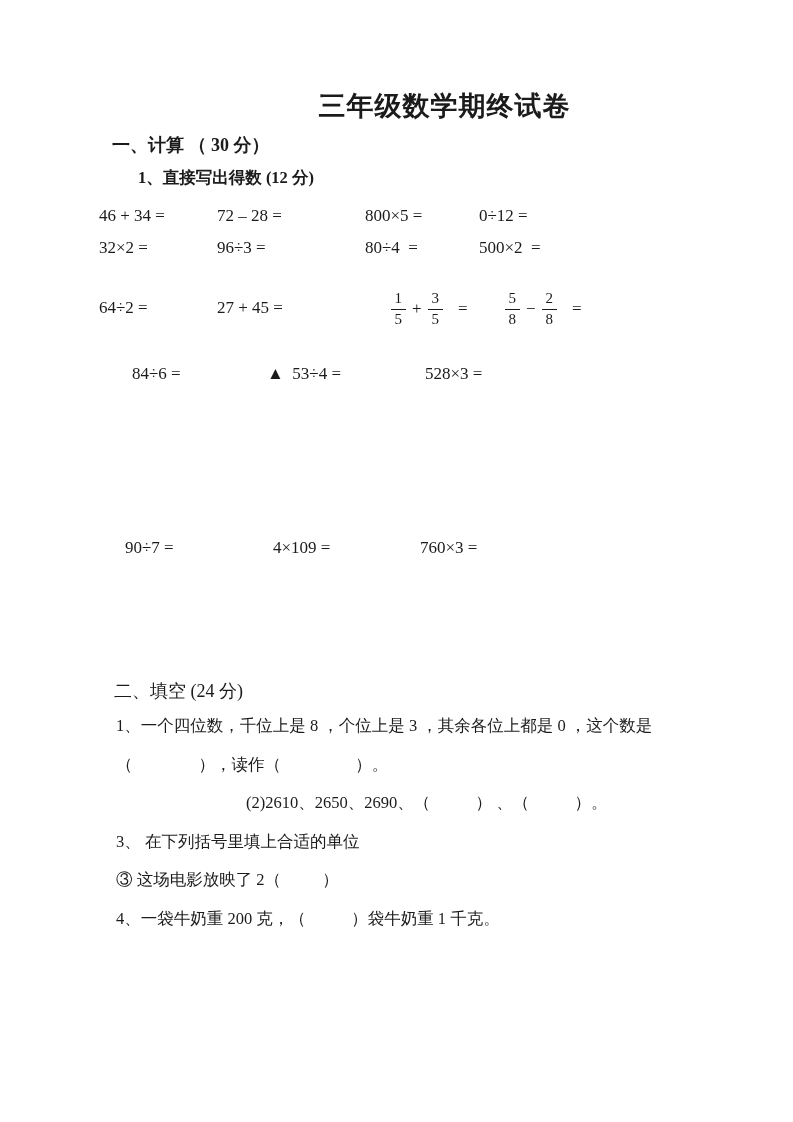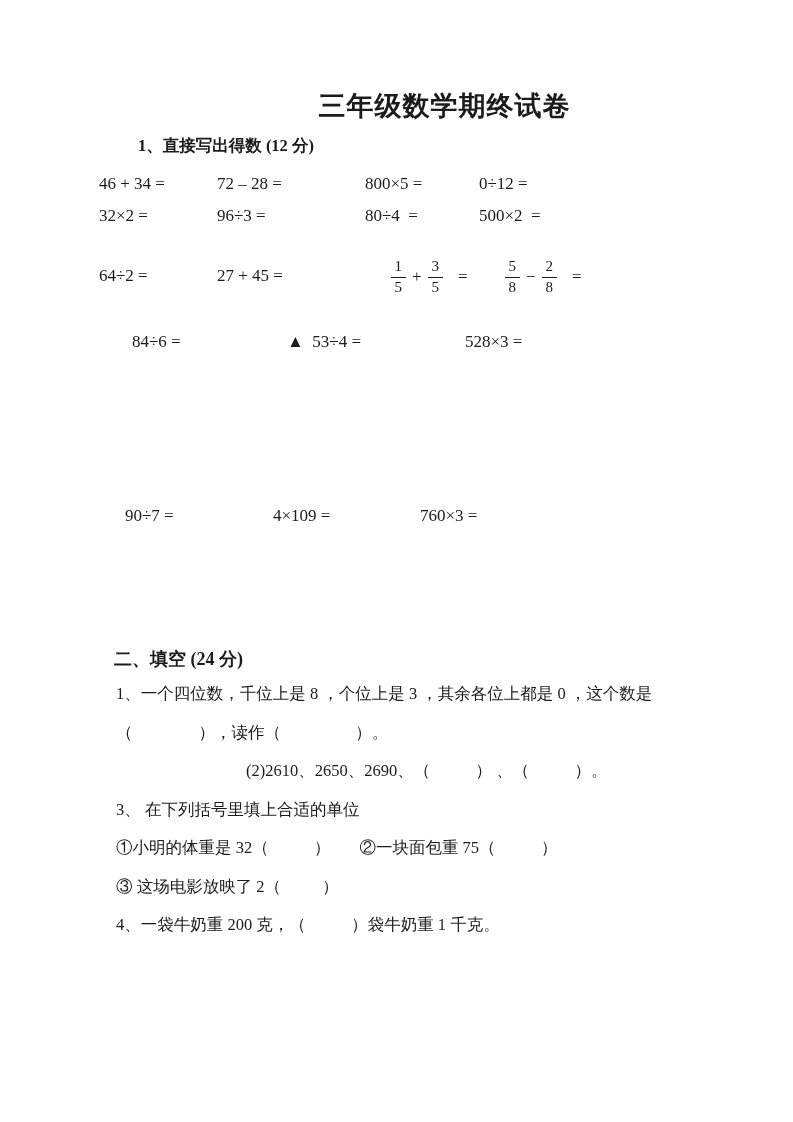--- a/index.html
+++ b/index.html
@@ -81,50 +81,51 @@
   .frac .den { border-top:1.4px solid #1b1b1b; padding:0 4px; }
   .frac .num { padding:0 4px; }
   .fracexp .op { margin:0 6px; }
   .fracexp .eq { margin-left:15px; }
   .vert-row {
     display:flex;
     font-size:17px;
     line-height:22px;
     white-space:pre-wrap;
   }
-  .vert-row.ra { margin:12px 0 0 132px;gap:20px; }
+  .vert-row.ra { margin:12px 0 0 132px; }
   .vert-row.ra .v1 { width:135px; }
   .vert-row.ra .v2 { width:158px; }
   .vert-row.rb { margin:152px 0 0 125px; }
   .vert-row.rb .v1 { width:148px; }
   .vert-row.rb .v2 { width:147px; }
   .sec2-heading {
     margin:120px 0 0 114px;
     font-size:18px;
-    font-weight:bold;
+    font-weight:normal;
     line-height:24px;
     white-space:pre-wrap;
   }
   .fill-lines { margin-top:8px; }
   .fill-lines p {
     margin:8px 40px 0 116px;
     font-size:16.5px;
     line-height:30.5px;
     white-space:pre-wrap;
   }
   .fill-lines p.indent2 { margin-left:246px; }
 </style>
 </head>
 <body>
 
 <div class="page">
 
   <h1 class="title">三年级数学期终试卷</h1>
 
 
+  <div class="sec-heading">一、计算 （ 30 分）</div>
 
   <div class="sub-heading">1、直接写出得数 (12 分)</div>
 
   <div class="calc-row r1">
     <span class="c1">46 + 34 =</span>
     <span class="c2">72 – 28 =</span>
     <span class="c3">800×5 =</span>
     <span class="c4">0÷12 =</span>
   </div>
 
@@ -181,19 +182,18 @@
     <span class="v3">760×3 =</span>
   </div>
 
   <div class="sec2-heading">二、填空 (24 分)</div>
 
   <div class="fill-lines">
     <p>1、一个四位数，千位上是 8 ，个位上是 3 ，其余各位上都是 0 ，这个数是</p>
     <p>（                ），读作（                  ）。</p>
     <p class="indent2">(2)2610、2650、2690、（           ） 、（           ）。</p>
     <p>3、 在下列括号里填上合适的单位</p>
-    <p>①小明的体重是 32（           ）       ②一块面包重 75（           ）</p>
     <p>③ 这场电影放映了 2（          ）</p>
     <p>4、一袋牛奶重 200 克，（           ）袋牛奶重 1 千克。</p>
 
   </div>
 
 </div>
 
 </body></html>

